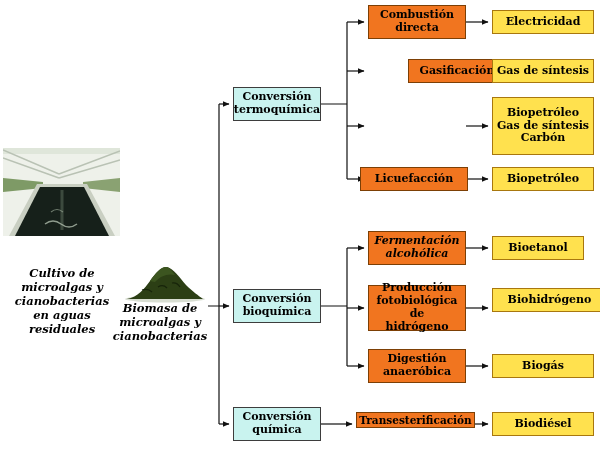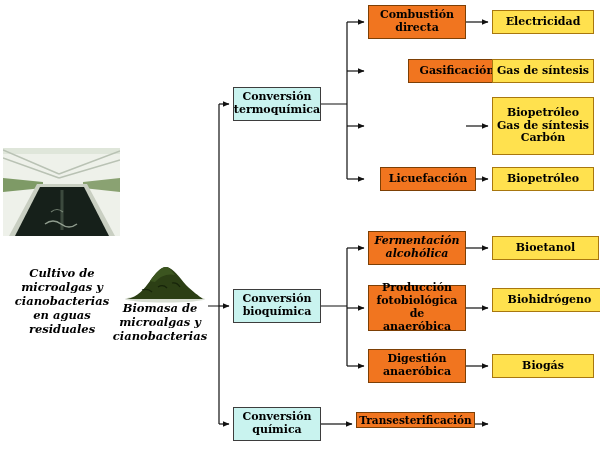--- a/index.html
+++ b/index.html
@@ -101,33 +101,34 @@
   <div class="box conv" style="left:233px;top:87px;width:88px;height:34px;">Conversión
 termoquímica</div>
   <div class="box conv" style="left:233px;top:289px;width:88px;height:34px;">Conversión
 bioquímica</div>
   <div class="box conv" style="left:233px;top:407px;width:88px;height:34px;">Conversión
 química</div>
 
   <div class="box proc" style="left:368px;top:5px;width:98px;height:34px;">Combustión
 directa</div>
   <div class="box proc" style="left:368px;top:59px;width:98px;height:24px;margin-left:40px;">Gasificación</div>
-  <div class="box proc" style="left:380px;top:167px;width:96px;height:24px;">Licuefacción</div>
+  <div class="box proc" style="left:360px;top:167px;width:108px;height:24px;">Licuefacción</div>
   <div class="box proc" style="left:368px;top:231px;width:98px;height:34px;font-style:italic;">Fermentación
 alcohólica</div>
   <div class="box proc" style="left:368px;top:285px;width:98px;height:46px;">Producción
 fotobiológica de
-anaeróbica</div>
+hidrógeno</div>
   <div class="box proc" style="left:368px;top:349px;width:98px;height:34px;">Digestión
 anaeróbica</div>
   <div class="box proc" style="left:356px;top:412px;width:119px;height:16px;font-size:10.5px;">Transesterificación</div>
 
   <div class="box prod" style="left:492px;top:10px;width:102px;height:24px;">Electricidad</div>
   <div class="box prod" style="left:492px;top:59px;width:102px;height:24px;">Gas de síntesis</div>
   <div class="box prod" style="left:492px;top:97px;width:102px;height:58px;">Biopetróleo
 Gas de síntesis
 Carbón</div>
   <div class="box prod" style="left:492px;top:167px;width:102px;height:24px;">Biopetróleo</div>
-  <div class="box prod" style="left:492px;top:236px;width:107px;height:24px;">Bioetanol</div>
+  <div class="box prod" style="left:492px;top:236px;width:92px;height:24px;">Bioetanol</div>
   <div class="box prod" style="left:492px;top:288px;width:115px;height:24px;">Biohidrógeno</div>
   <div class="box prod" style="left:492px;top:354px;width:102px;height:24px;text-align:center;">Biogás</div>
+  <div class="box prod" style="left:492px;top:412px;width:102px;height:24px;">Biodiésel</div>
 
 </div>
 
 </body></html>

